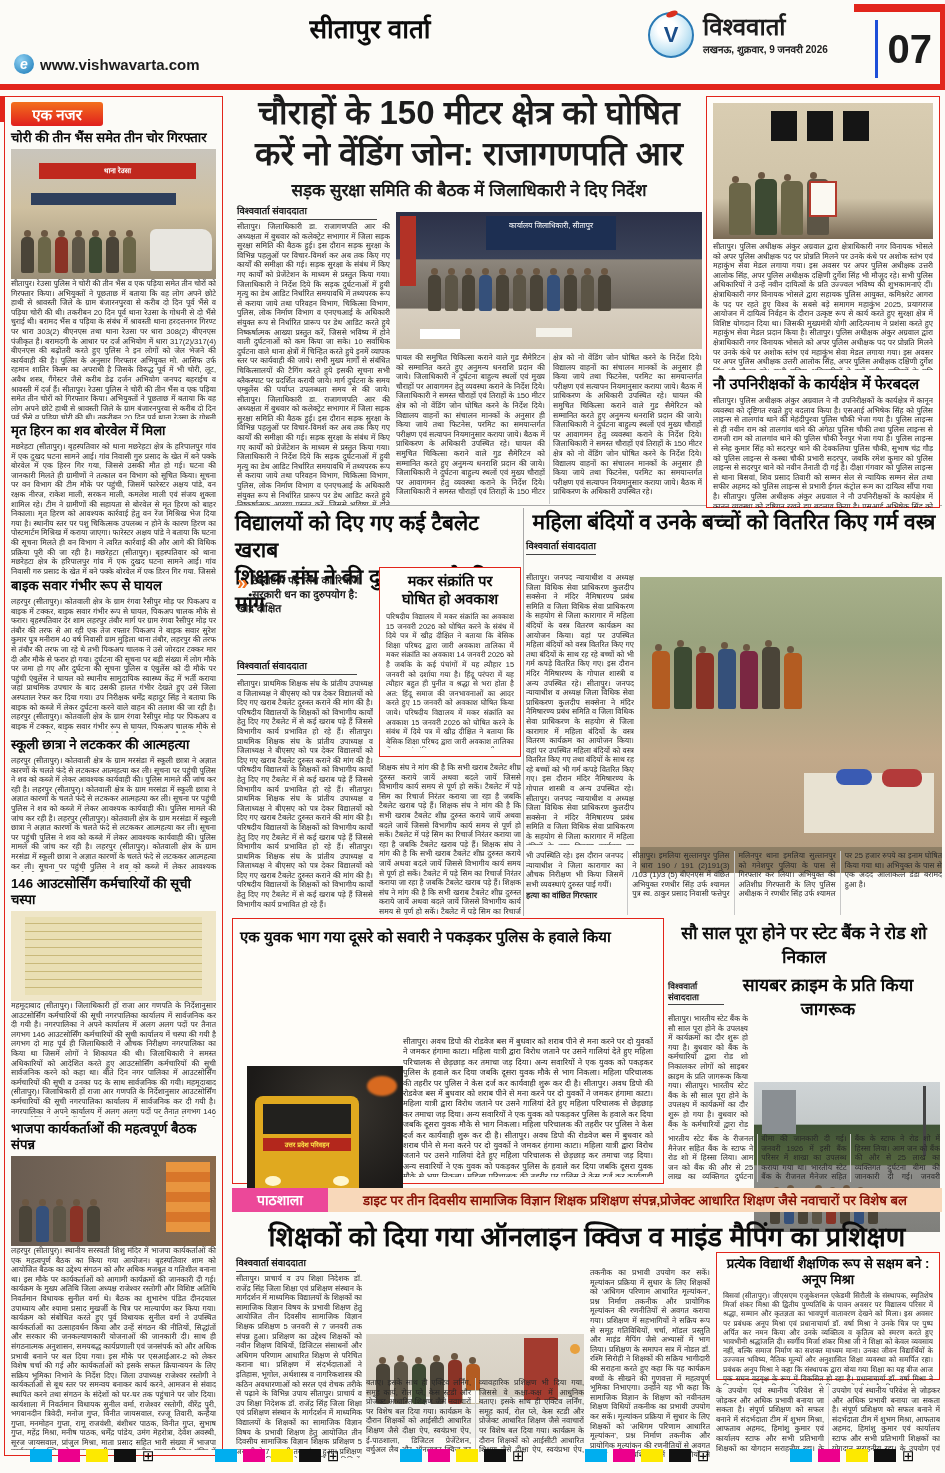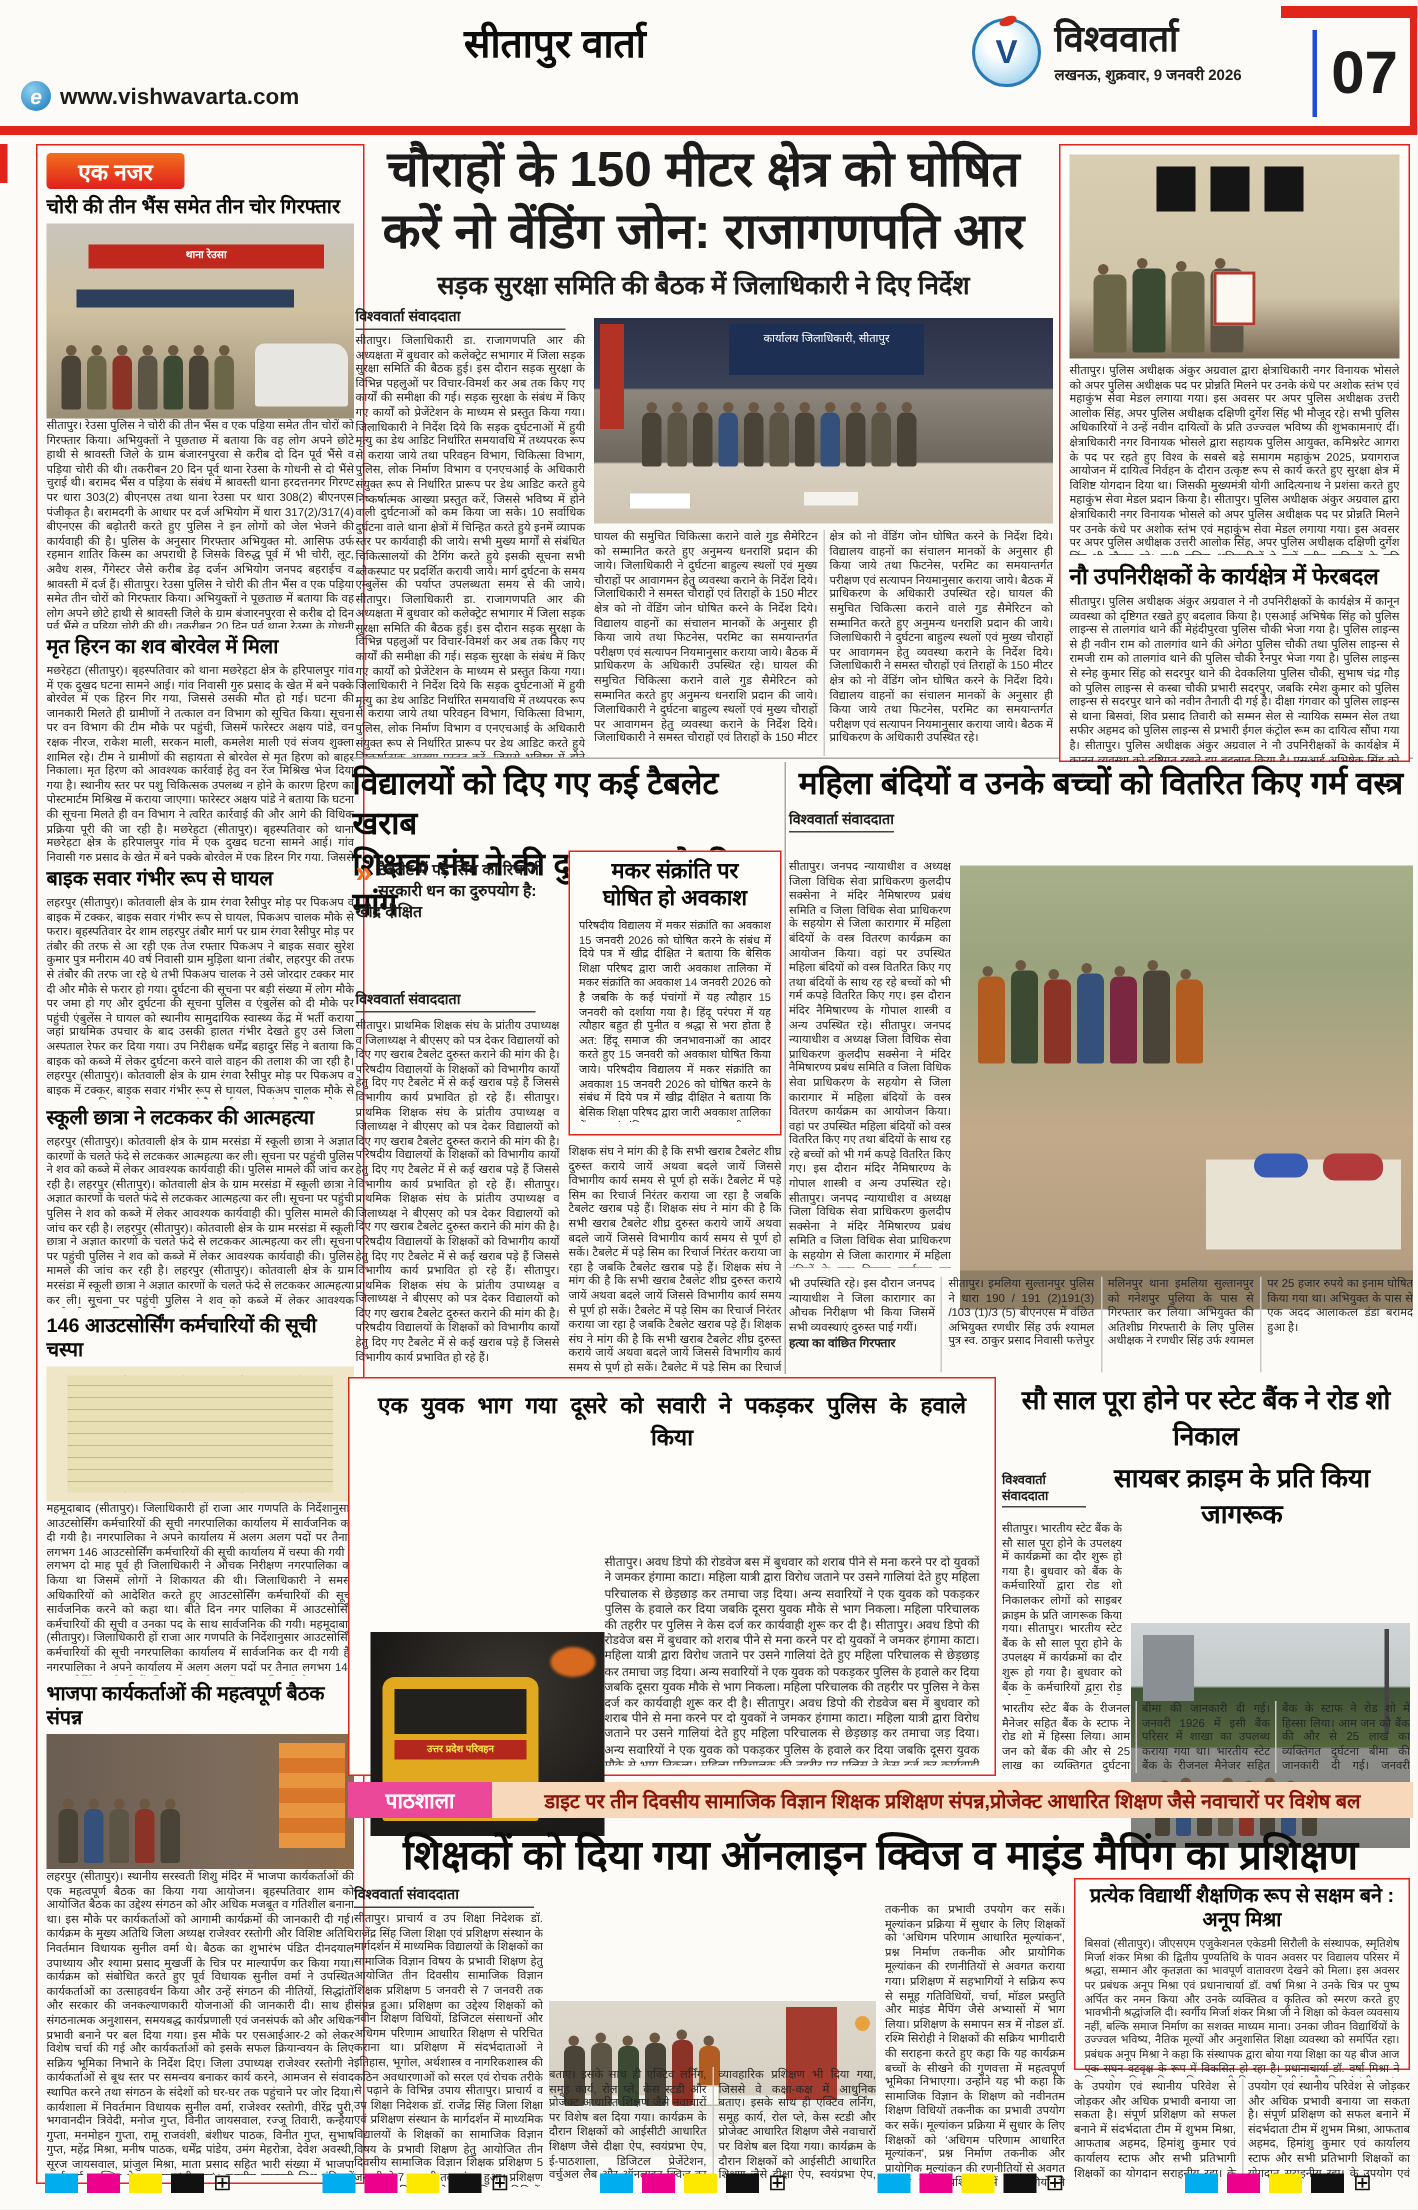--- a/index.html
+++ b/index.html
@@ -29,21 +29,21 @@
   .redbox{border:1.5px solid #e2251b;background:#fffdf9;}
   .hline{background:#a9a9a9;height:1px;}
   .vline{background:#a9a9a9;width:1px;}
   
   .photo{position:relative;overflow:hidden;background:#bdb098;}
   .ppl{position:absolute;display:flex;align-items:flex-end;}
   .person{position:relative;width:13px;height:36px;background:#4a4438;border-radius:5px 5px 2px 2px;margin:0 2px;}
   .person::before{content:"";position:absolute;top:-7px;left:3px;width:7px;height:7px;border-radius:50%;background:#6b5742;}
   .c1{background:#4a4438}.c2{background:#5c5546}.c3{background:#6b6648}.c4{background:#3d4a33}.c5{background:#8a3326}.c6{background:#35507a}.c7{background:#b35c22}.c8{background:#7a2742}
   
-  #left-box{left:24px;top:96px;width:219px;height:1360px;border:1.5px solid #e2251b;padding:5px 6px;box-sizing:border-box;display:flex;flex-direction:column;}
+  #left-box{left:4px;top:96px;width:219px;height:1360px;border:1.5px solid #e2251b;padding:5px 6px;box-sizing:border-box;display:flex;flex-direction:column;}
   .ek-label{width:92px;background:linear-gradient(180deg,#f3701d,#e01f1d);color:#fff;font-weight:800;font-size:15px;text-align:center;padding:2px 0;border-radius:3px;}
   .lhead{font-size:13.2px;line-height:16px;margin:4px 0 3px 0;}
   .lbody{width:100%;}
   
   .main-hl{left:236px;top:92px;width:466px;text-align:center;font-size:33px;line-height:41px;font-weight:800;}
   .main-sub{left:236px;top:178px;width:466px;text-align:center;font-size:17px;font-weight:800;}
   
   .quote-mark{color:#f3701d;font-size:20px;font-weight:800;float:left;margin-right:4px;line-height:18px;}
   
   .strip-label{background:#ec4899;color:#fff;font-weight:800;font-size:14px;text-align:center;width:96px;padding:2px 0;}
@@ -212,21 +212,21 @@
     </div>
     <div class="abs body-txt" style="left:0;top:66px;width:108px;height:272px;">सीतापुर। जनपद न्यायाधीश व अध्यक्ष जिला विधिक सेवा प्राधिकरण कुलदीप सक्सेना ने मंदिर नैमिषारण्य प्रबंध समिति व जिला विधिक सेवा प्राधिकरण के सहयोग से जिला कारागार में महिला बंदियों के वस्त्र वितरण कार्यक्रम का आयोजन किया। वहां पर उपस्थित महिला बंदियों को वस्त्र वितरित किए गए तथा बंदियों के साथ रह रहे बच्चों को भी गर्म कपड़े वितरित किए गए। इस दौरान मंदिर नैमिषारण्य के गोपाल शास्त्री व अन्य उपस्थित रहे। सीतापुर। जनपद न्यायाधीश व अध्यक्ष जिला विधिक सेवा प्राधिकरण कुलदीप सक्सेना ने मंदिर नैमिषारण्य प्रबंध समिति व जिला विधिक सेवा प्राधिकरण के सहयोग से जिला कारागार में महिला बंदियों के वस्त्र वितरण कार्यक्रम का आयोजन किया। वहां पर उपस्थित महिला बंदियों को वस्त्र वितरित किए गए तथा बंदियों के साथ रह रहे बच्चों को भी गर्म कपड़े वितरित किए गए। इस दौरान मंदिर नैमिषारण्य के गोपाल शास्त्री व अन्य उपस्थित रहे। सीतापुर। जनपद न्यायाधीश व अध्यक्ष जिला विधिक सेवा प्राधिकरण कुलदीप सक्सेना ने मंदिर नैमिषारण्य प्रबंध समिति व जिला विधिक सेवा प्राधिकरण के सहयोग से जिला कारागार में महिला बंदियों के वस्त्र वितरण कार्यक्रम का आयोजन किया। वहां पर उपस्थित महिला बंदियों को वस्त्र वितरित किए गए तथा बंदियों के साथ रह रहे बच्चों को भी गर्म कपड़े वितरित किए गए। इस दौरान मंदिर नैमिषारण्य के गोपाल शास्त्री व अन्य उपस्थित रहे। सीतापुर। जनपद न्यायाधीश व अध्यक्ष जिला विधिक सेवा प्राधिकरण कुलदीप सक्सेना ने मंदिर नैमिषारण्य प्रबंध समिति व जिला विधिक सेवा प्राधिकरण के सहयोग से जिला कारागार में महिला बंदियों के वस्त्र वितरण कार्यक्रम का आयोजन किया। वहां पर उपस्थित महिला बंदियों को वस्त्र वितरित किए गए तथा बंदियों के साथ रह रहे बच्चों को भी गर्म कपड़े वितरित किए गए। इस दौरान मंदिर नैमिषारण्य के गोपाल शास्त्री व अन्य उपस्थित रहे।</div>
     <div class="abs body-txt cols4" style="left:0;top:344px;width:416px;height:64px;">
       <span>भी उपस्थिति रहे। इस दौरान जनपद न्यायाधीश ने जिला कारागार का औचक निरीक्षण भी किया जिसमें सभी व्यवस्थाएं दुरुस्त पाई गयीं।</span>
       <b style="display:block;font-size:8px;margin:2px 0;">हत्या का वांछित गिरफ्तार</b>
       <span>सीतापुर। इमलिया सुल्तानपुर पुलिस ने धारा 190 / 191 (2)191(3) /103 (1)/3 (5) बीएनएस में वंछित अभियुक्त रणधीर सिंह उर्फ श्यामल पुत्र स्व. ठाकुर प्रसाद निवासी फत्तेपुर मलिनपुर थाना इमलिया सुल्तानपुर को गनेशपुर पुलिया के पास से गिरफ्तार कर लिया। अभियुक्त की अतिशीघ्र गिरफ्तारी के लिए पुलिस अधीक्षक ने रणधीर सिंह उर्फ श्यामल पर 25 हजार रुपये का इनाम घोषित किया गया था। अभियुक्त के पास से एक अदद आलाकत्ल डंडा बरामद हुआ है।</span>
     </div>
   </div>
 
   <div class="abs redbox" style="left:232px;top:918px;width:432px;height:266px;padding:4px 7px;box-sizing:border-box;">
-    <div class="hl" style="font-size:15px;text-align:center;margin-top:3px;font-family:Liberation Mono, monospace;">एक युवक भाग गया दूसरे को सवारी ने पकड़कर पुलिस के हवाले किया</div>
+    <div class="hl" style="font-size:15px;margin-top:3px;">एक युवक भाग गया दूसरे को सवारी ने पकड़कर पुलिस के हवाले किया</div>
     <div class="abs photo" style="left:7px;top:120px;width:156px;height:136px;background:radial-gradient(circle at 60% 30%,#3a3630 0%,#1c1a18 70%);">
       <div style="position:absolute;left:8px;top:30px;width:104px;height:96px;background:#e0a91f;border-radius:8px 8px 2px 2px;">
         <div style="position:absolute;left:8px;top:8px;width:88px;height:30px;background:#22211e;"></div>
         <div style="position:absolute;left:8px;top:42px;width:88px;height:13px;background:#b3271c;color:#ffe84a;font-size:6.5px;font-weight:bold;text-align:center;line-height:13px;overflow:hidden;">उत्तर प्रदेश परिवहन</div>
         <div style="position:absolute;left:10px;bottom:6px;width:16px;height:10px;background:#fff7cf;border-radius:50%;"></div>
         <div style="position:absolute;right:10px;bottom:6px;width:16px;height:10px;background:#fff7cf;border-radius:50%;"></div>
       </div>
       <div style="position:absolute;right:6px;top:10px;width:30px;height:20px;background:#d86a20;border-radius:50%;filter:blur(1px);"></div>
     </div>
     <div class="abs body-txt" style="left:170px;top:118px;width:250px;height:140px;font-size:8px;line-height:10.4px;">सीतापुर। अवध डिपो की रोडवेज बस में बुधवार को शराब पीने से मना करने पर दो युवकों ने जमकर हंगामा काटा। महिला यात्री द्वारा विरोध जताने पर उसने गालियां देते हुए महिला परिचालक से छेड़छाड़ कर तमाचा जड़ दिया। अन्य सवारियों ने एक युवक को पकड़कर पुलिस के हवाले कर दिया जबकि दूसरा युवक मौके से भाग निकला। महिला परिचालक की तहरीर पर पुलिस ने केस दर्ज कर कार्यवाही शुरू कर दी है। सीतापुर। अवध डिपो की रोडवेज बस में बुधवार को शराब पीने से मना करने पर दो युवकों ने जमकर हंगामा काटा। महिला यात्री द्वारा विरोध जताने पर उसने गालियां देते हुए महिला परिचालक से छेड़छाड़ कर तमाचा जड़ दिया। अन्य सवारियों ने एक युवक को पकड़कर पुलिस के हवाले कर दिया जबकि दूसरा युवक मौके से भाग निकला। महिला परिचालक की तहरीर पर पुलिस ने केस दर्ज कर कार्यवाही शुरू कर दी है। सीतापुर। अवध डिपो की रोडवेज बस में बुधवार को शराब पीने से मना करने पर दो युवकों ने जमकर हंगामा काटा। महिला यात्री द्वारा विरोध जताने पर उसने गालियां देते हुए महिला परिचालक से छेड़छाड़ कर तमाचा जड़ दिया। अन्य सवारियों ने एक युवक को पकड़कर पुलिस के हवाले कर दिया जबकि दूसरा युवक मौके से भाग निकला। महिला परिचालक की तहरीर पर पुलिस ने केस दर्ज कर कार्यवाही शुरू कर दी है।</div>

